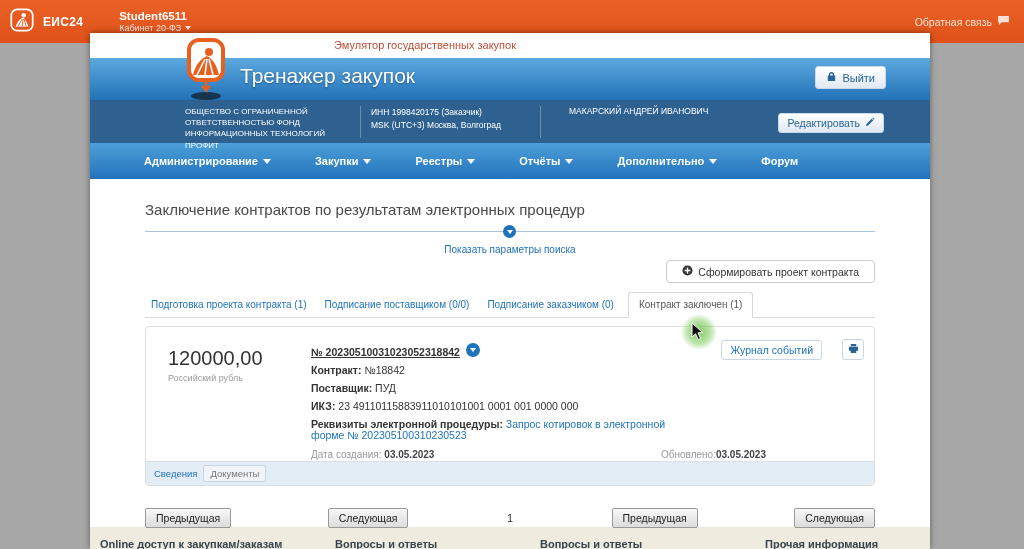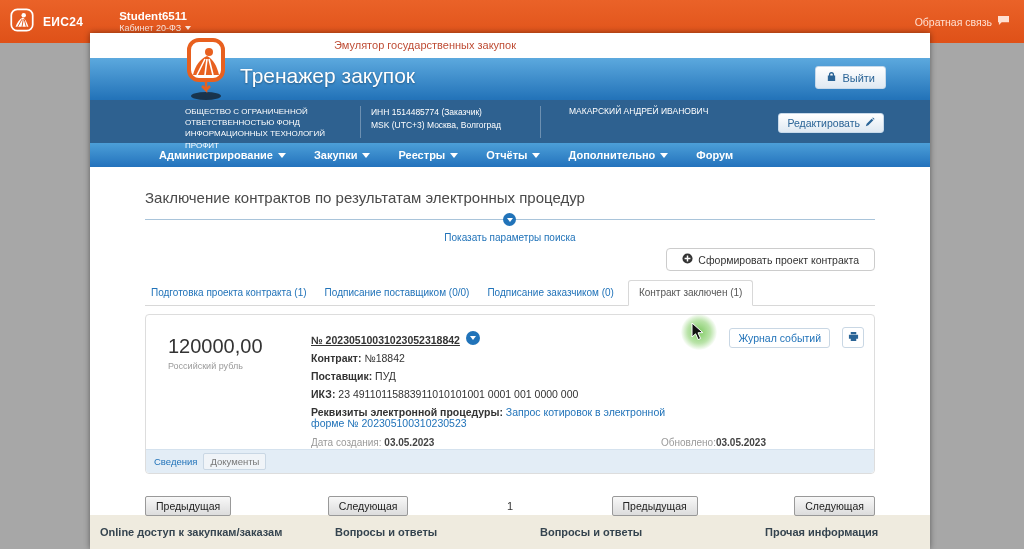--- a/index.html
+++ b/index.html
@@ -52,22 +52,22 @@
   }
   .logout-btn { position:absolute; right:44px; top:8px; }
 
   .band-org { height:43px; background:#2E6190; position:relative; color:#fff; }
   .org-col1 { position:absolute; left:95px; top:6px; width:172px; font-size:8px; line-height:1.4; text-transform:uppercase; }
   .org-col2 { position:absolute; left:270px; top:6px; width:168px; font-size:8.5px; line-height:1.5; border-left:1px solid rgba(255,255,255,.3); padding-left:10px; height:32px; }
   .org-col3 { position:absolute; left:450px; top:6px; width:260px; font-size:8.5px; border-left:1px solid rgba(255,255,255,.3); padding-left:28px; height:32px; }
   .edit-btn { position:absolute; right:46px; top:13px; font-size:10.5px; padding:3px 8px; }
 
   .band-nav {
-    height:24px; background:linear-gradient(#4C9FD8,#2372BC);
-    display:flex; align-items:center; gap:28px; padding-left:69px;
+    height:36px; background:linear-gradient(#4C9FD8,#2372BC);
+    display:flex; align-items:center; gap:44px; padding-left:54px;
   }
   .nav-item { color:#fff; font-size:11px; font-weight:bold; display:flex; align-items:center; gap:5px; cursor:pointer; white-space:nowrap; }
 
   
   .main { height:348px; background:#fff; position:relative; padding:0 55px; }
   .page-title { padding-top:22px; font-size:15px; font-weight:normal; color:#4A4A4A; }
 
   .search-toggle { margin-top:13px; border-top:1px solid #A9C4DA; position:relative; }
   .circle-toggle {
     width:13px; height:13px; border-radius:50%; background:#2173B9;
@@ -99,21 +99,21 @@
   .details { position:absolute; left:165px; top:20px; right:200px; font-size:10.5px; color:#333; }
   .details .row { margin-bottom:7px; line-height:11px; }
   .contract-number { font-weight:bold; text-decoration:underline; color:#333; cursor:pointer; }
   .details .circle-toggle { width:14px; height:14px; vertical-align:top; margin-left:6px; margin-top:-4px; }
   .lbl { font-weight:bold; }
   .req-link { color:#2173B9; cursor:pointer; }
   .meta-row { position:absolute; left:165px; top:122px; right:20px; font-size:10px; }
   .meta-created { color:#9a9a9a; }
   .meta-updated { position:absolute; left:350px; top:0; color:#9a9a9a; }
   .meta-val { color:#444; font-weight:bold; }
-  .card-actions { position:absolute; right:10px; top:12px; display:flex; gap:12px; align-items:center; }
+  .card-actions { position:absolute; right:10px; top:12px; display:flex; gap:20px; align-items:center; }
   .journal-btn { background:#fff; border:1px solid #C9D7E4; border-radius:3px; color:#2173B9; font-size:10.5px; padding:3px 8px; cursor:pointer; }
   .print-btn { background:#fff; border:1px solid #C9D7E4; border-radius:3px; width:22px; height:21px; display:flex; align-items:center; justify-content:center; cursor:pointer; }
   .card-footer {
     position:absolute; left:0; right:0; bottom:0; height:24px;
     background:#E3EDF6; border-top:1px solid #D5E2EE; border-radius:0 0 4px 4px;
     display:flex; align-items:center; gap:6px; padding-left:8px; font-size:9.5px;
   }
   .cf-tab { color:#2173B9; cursor:pointer; }
   .cf-tab.boxed { color:#777; background:#F0F4F8; border:1px solid #C9D7E4; border-radius:2px; padding:2px 6px; }
 
@@ -197,21 +197,21 @@
             <path d="M3.2 5V4a2.8 2.8 0 015.6 0v1H10v6H2V5h1.2zm1.4 0h2.8V4a1.4 1.4 0 00-2.8 0v1z" fill="#2A6496"></path>
           </svg>
       </span>
       <span>Выйти</span>
     </button>
   </div>
 
   <div class="band-org">
     <div class="org-col1">ОБЩЕСТВО С ОГРАНИЧЕННОЙ ОТВЕТСТВЕННОСТЬЮ ФОНД ИНФОРМАЦИОННЫХ ТЕХНОЛОГИЙ ПРОФИТ</div>
     <div class="org-col2">
-      <div>ИНН 1514485774 (Заказчик)</div>
+      <div>ИНН 1998420175 (Заказчик)</div>
       <div>MSK (UTC+3) Москва, Волгоград</div>
     </div>
     <div class="org-col3">МАКАРСКИЙ АНДРЕЙ ИВАНОВИЧ</div>
     <button class="btn-light edit-btn">
       <span>Редактировать</span>
       <span>
         <svg width="10" height="10" viewBox="0 0 12 12">
             <path d="M1 11l1-3 6-6 2 2-6 6-3 1zM8.7 1.3l2 2 .8-.8-2-2-.8.8z" fill="#2A6496"></path>
           </svg>
       </span>

